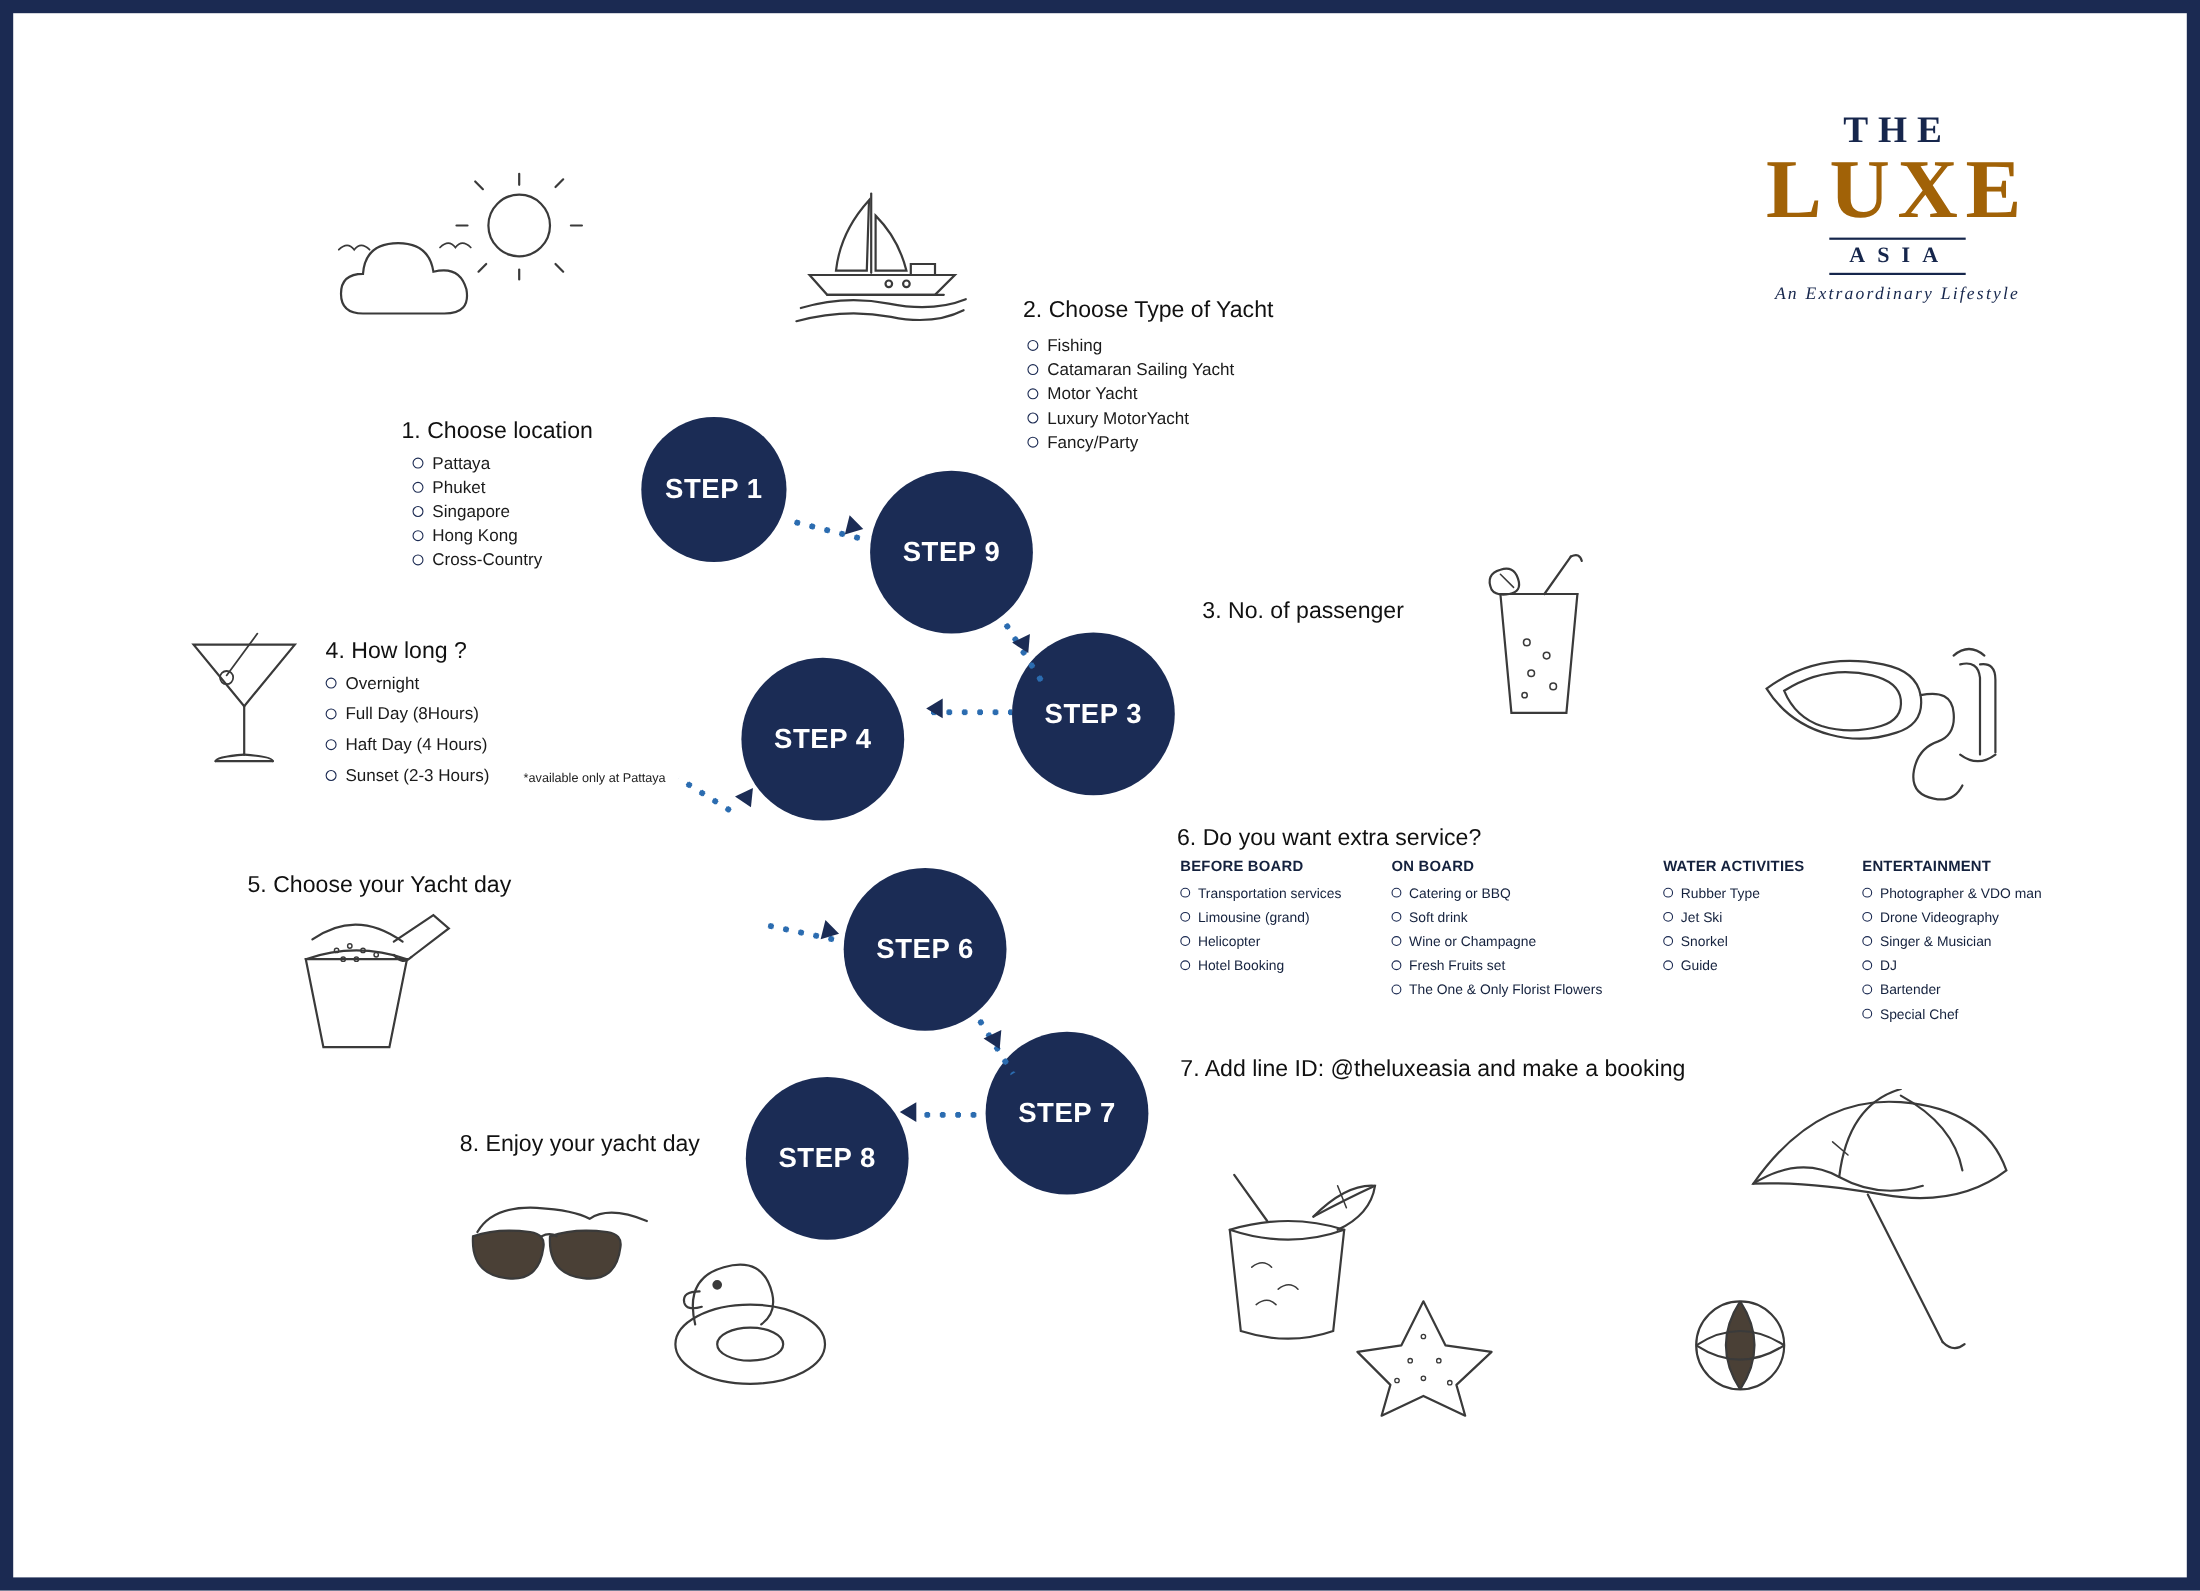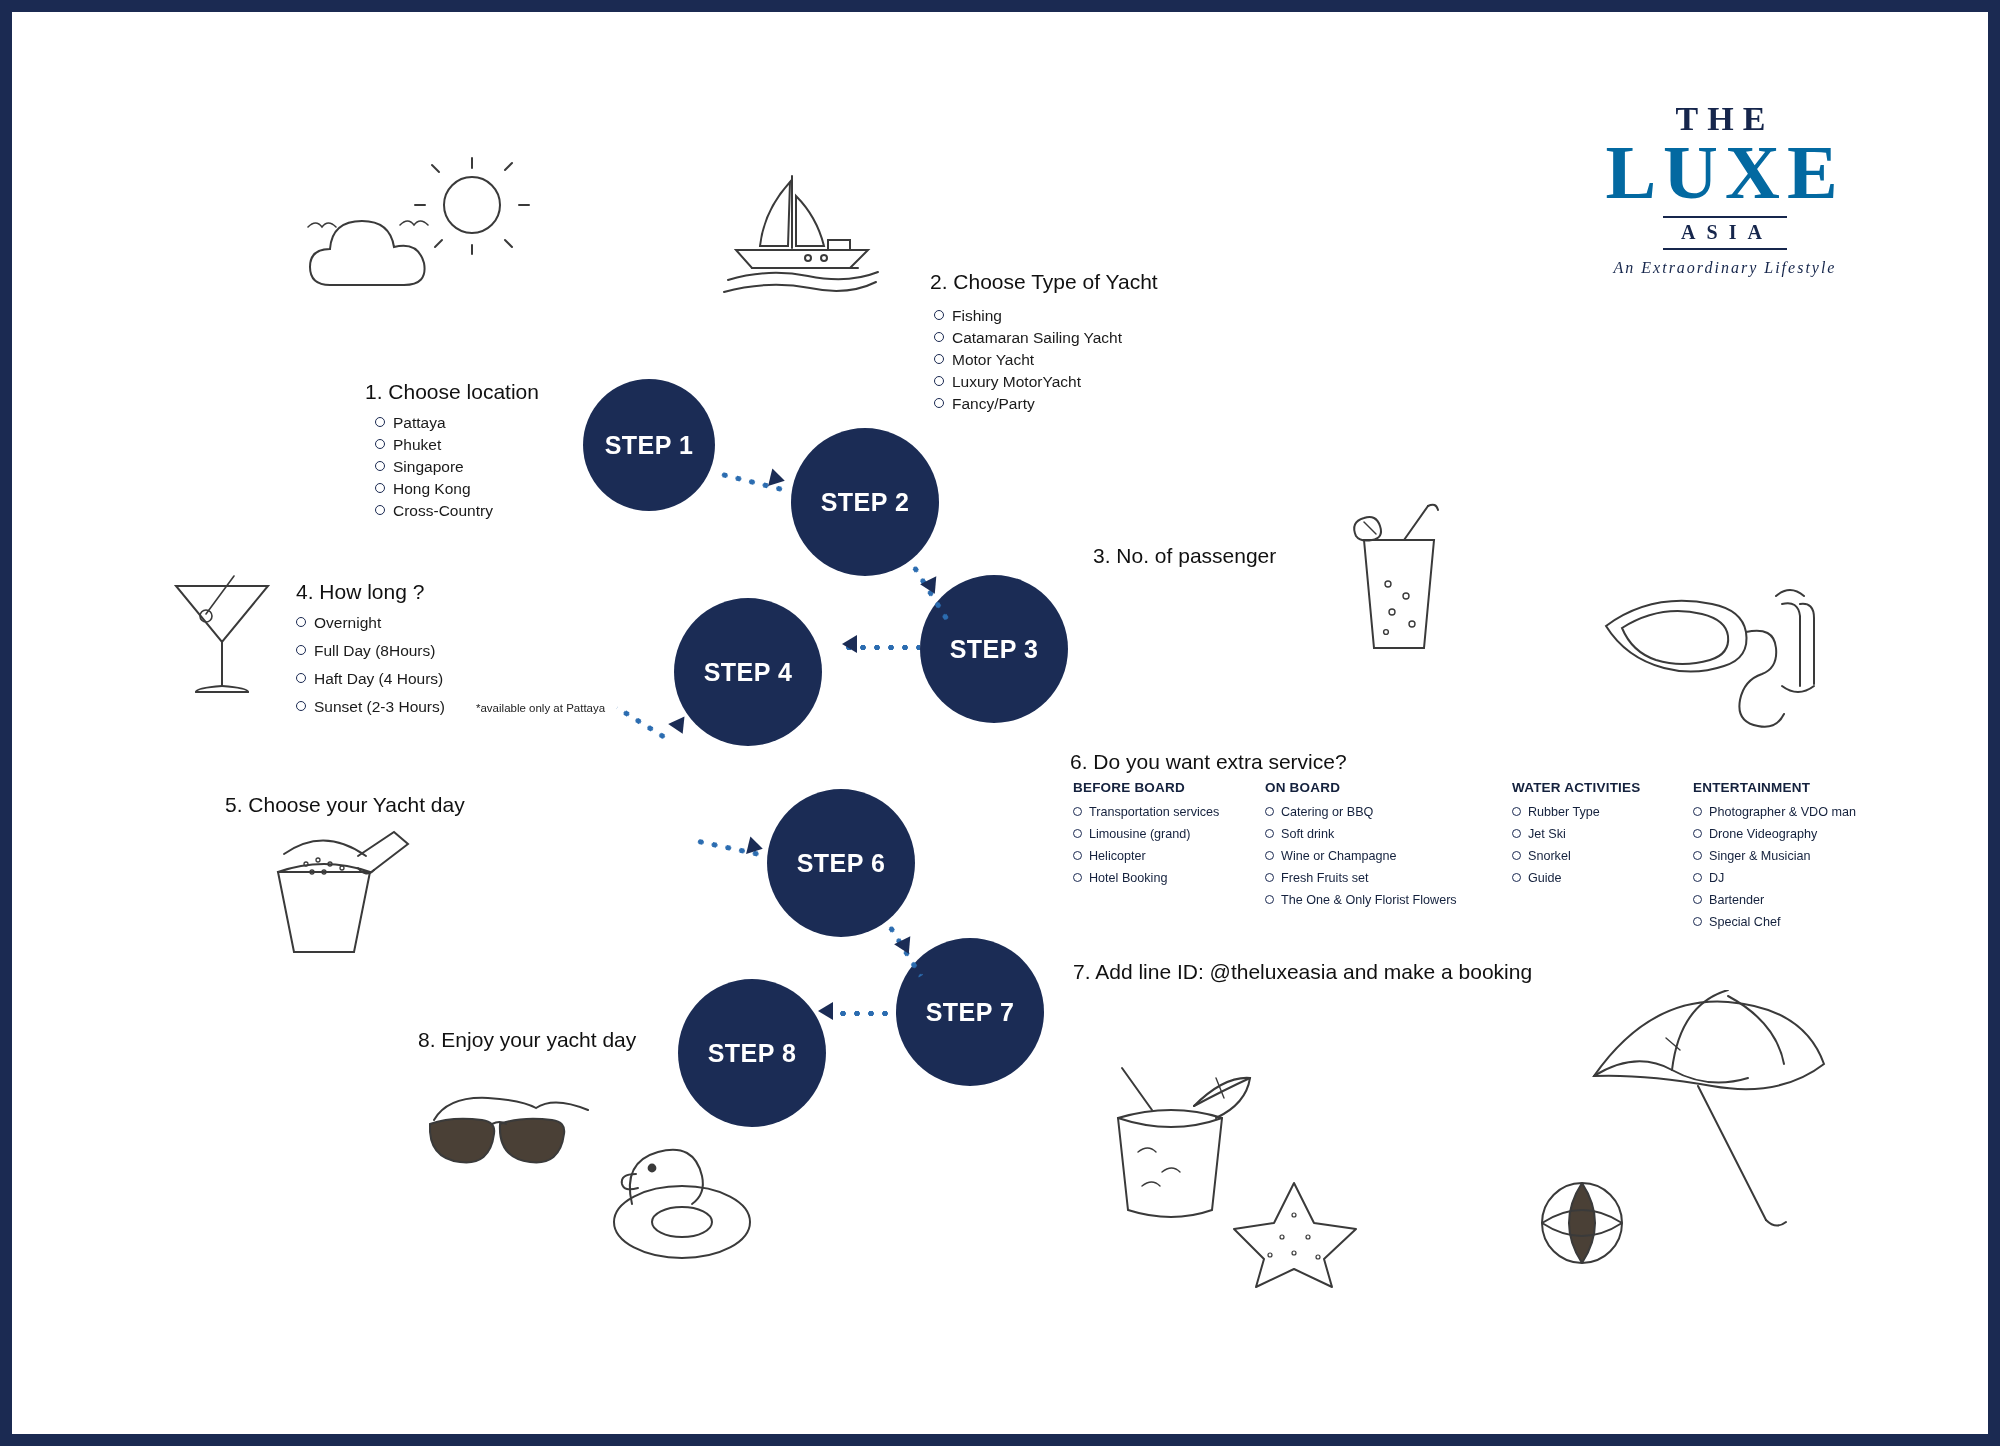--- a/index.html
+++ b/index.html
@@ -126,21 +126,21 @@
     font-family: "Liberation Serif", serif;
     font-size: 34px;
     letter-spacing: 9px;
     color: #16264c;
     font-weight: bold;
   }
   #logo .luxe {
     font-family: "Liberation Serif", serif;
     font-size: 76px;
     letter-spacing: 7px;
-    color: #0369a1;
+    color: #a16207;
     font-weight: bold;
     line-height: 1.02;
     margin-top: -4px;
   }
   #logo .asia-box {
     border-top: 2px solid #16264c;
     border-bottom: 2px solid #16264c;
     display: inline-block;
     padding: 3px 14px 4px 18px;
     margin-top: 4px;
@@ -343,21 +343,21 @@
       <path d="M10 50 q40 26 80 0"></path>
       <path d="M50 10 q-26 40 0 80"></path>
       <path d="M50 10 q26 40 0 80"></path>
     </svg>
   </div>
 
   <div class="step step-1" style="left:583px; top:379px;">
     <span>STEP 1</span>
   </div>
   <div class="step step-big" style="left:791px; top:428px;">
-    <span>STEP 2</span>
+    <span>STEP 9</span>
   </div>
   <div class="step step-big" style="left:920px; top:575px;">
     <span>STEP 3</span>
   </div>
   <div class="step step-big" style="left:674px; top:598px;">
     <span>STEP 4</span>
   </div>
   <div class="step step-big" style="left:767px; top:789px;">
     <span>STEP 6</span>
   </div>

